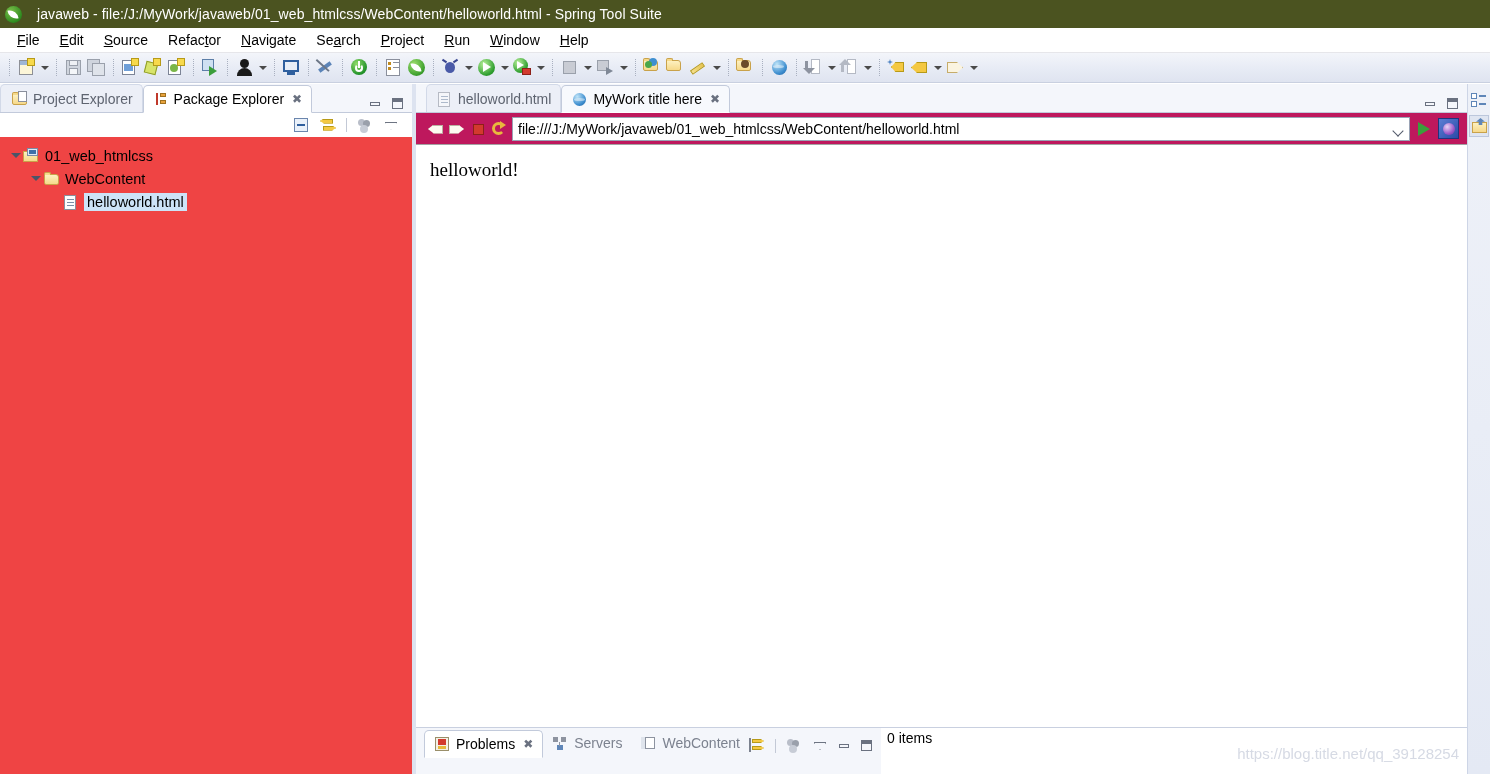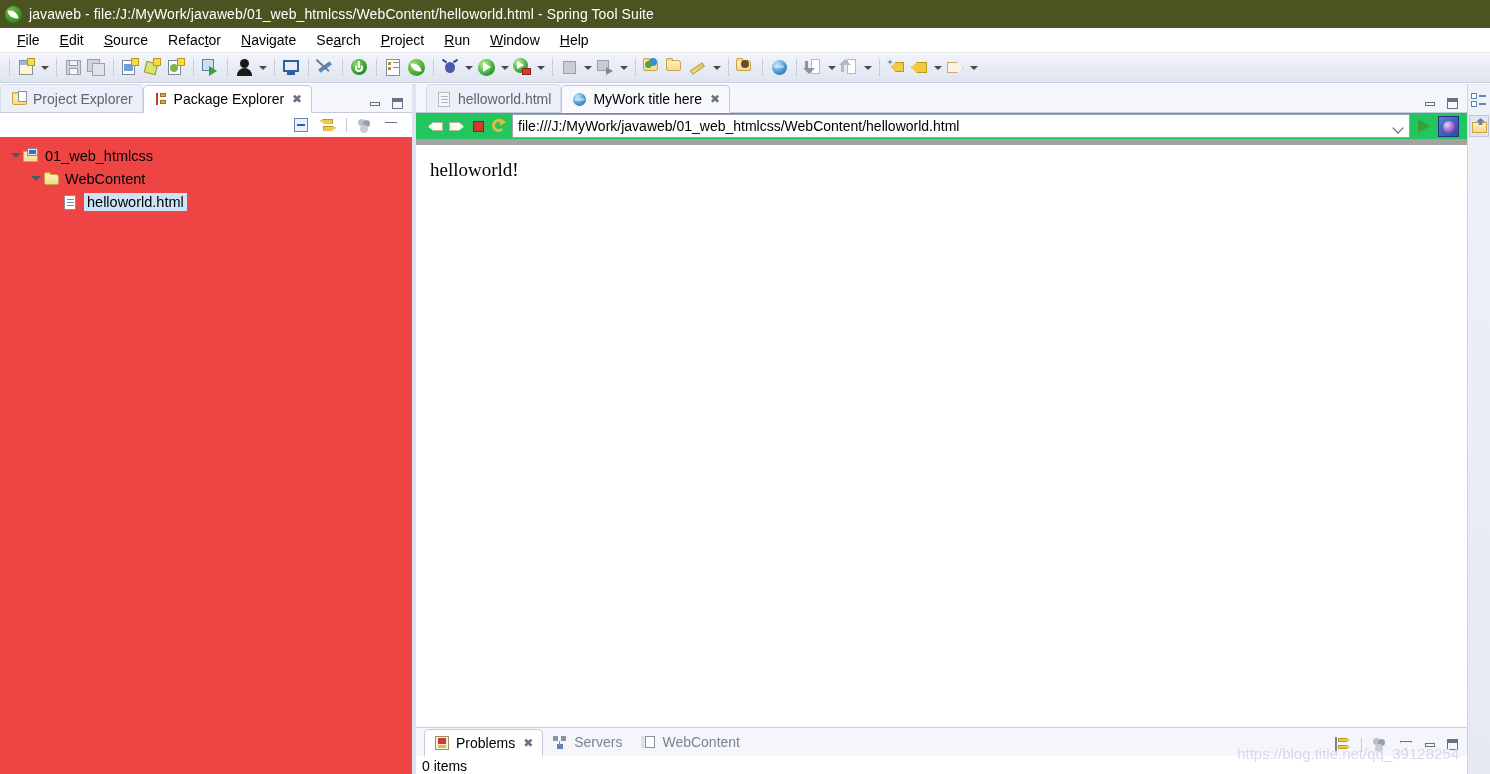--- a/index.html
+++ b/index.html
@@ -7,21 +7,21 @@
     width:1490px;height:774px;overflow:hidden;
     font-family:"Liberation Sans", sans-serif;
     font-size:13px;color:#000;background:#ffffff;
     -webkit-font-smoothing:antialiased;
   }
   .app{position:relative;width:1490px;height:774px;}
 
   
   .titlebar{
     height:28px;background:#4b5320;display:flex;align-items:center;
-    padding-left:5px;box-sizing:border-box;
+    padding-left:5px;box-sizing:border-box;gap:8px;
   }
   .spring-logo{
     width:17px;height:17px;border-radius:50%;
     background:radial-gradient(circle at 35% 30%,#7bbf4a,#2e8b1f 70%,#1d6b12);
     position:relative;flex:0 0 auto;margin-right:7px;
   }
   .spring-logo:after{
     content:"";position:absolute;left:3px;top:4px;width:10px;height:9px;
     background:#ffffff;
     border-radius:0 9px 0 9px;transform:rotate(-8deg);
@@ -128,22 +128,22 @@
     border-top:5px solid #4a5568;
   }
   .tico{width:17px;height:16px;flex:0 0 auto;margin-right:5px;position:relative;}
   .tlabel{color:#000;}
   .tlabel.sel{background:#cde3f7;padding:1px 3px;}
 
   
   .editor-body{flex:1 1 auto;display:flex;flex-direction:column;background:#fff;min-height:0;}
   .addrbar{
     height:32px;display:flex;align-items:center;gap:5px;
-    background:#22c55e;padding:0 8px 0 12px;box-sizing:border-box;
-    border-bottom:6px solid #a3a3a3;
+    background:#be185d;padding:0 8px 0 12px;box-sizing:border-box;
+    border-bottom:1px solid #a3a3a3;
   }
   .nav-arrow{width:16px;height:16px;position:relative;flex:0 0 auto;}
   .urlwrap{
     flex:1 1 auto;height:24px;background:#fff;border:1px solid #9aa3b5;
     display:flex;align-items:center;padding:0 3px 0 5px;box-sizing:border-box;min-width:0;
   }
   .urltext{
     flex:1 1 auto;font-size:14px;color:#000;white-space:nowrap;overflow:hidden;
   }
   .url-chev{
@@ -170,21 +170,21 @@
   .browser-btn:after{
     content:"";position:absolute;left:4px;top:4px;width:12px;height:12px;
     border-radius:50%;
     background:radial-gradient(circle at 35% 32%,#e8d4f5,#9b59c9 60%,#6a2fa0);
   }
   .page-area{flex:1 1 auto;background:#ffffff;padding:14px 0 0 14px;}
   .page-h{font-family:"Liberation Serif", serif;font-size:19px;color:#000;}
 
   
   .bottom{
-    height:46px;flex:0 0 auto;display:flex;flex-direction:column;
+    height:46px;flex:0 0 auto;display:flex;
     background:#f4f6fb;border-top:1px solid #c9d0e0;position:relative;
   }
   .bottom .tabstrip{background:#f4f6fb;}
   .bstatus{
     font-size:14px;color:#000;padding:2px 8px 0 6px;background:#fff;
     flex:1 1 auto;
   }
   .watermark{
     position:absolute;right:8px;bottom:12px;
     font-size:15px;color:#d6dae4;white-space:nowrap;pointer-events:none;

